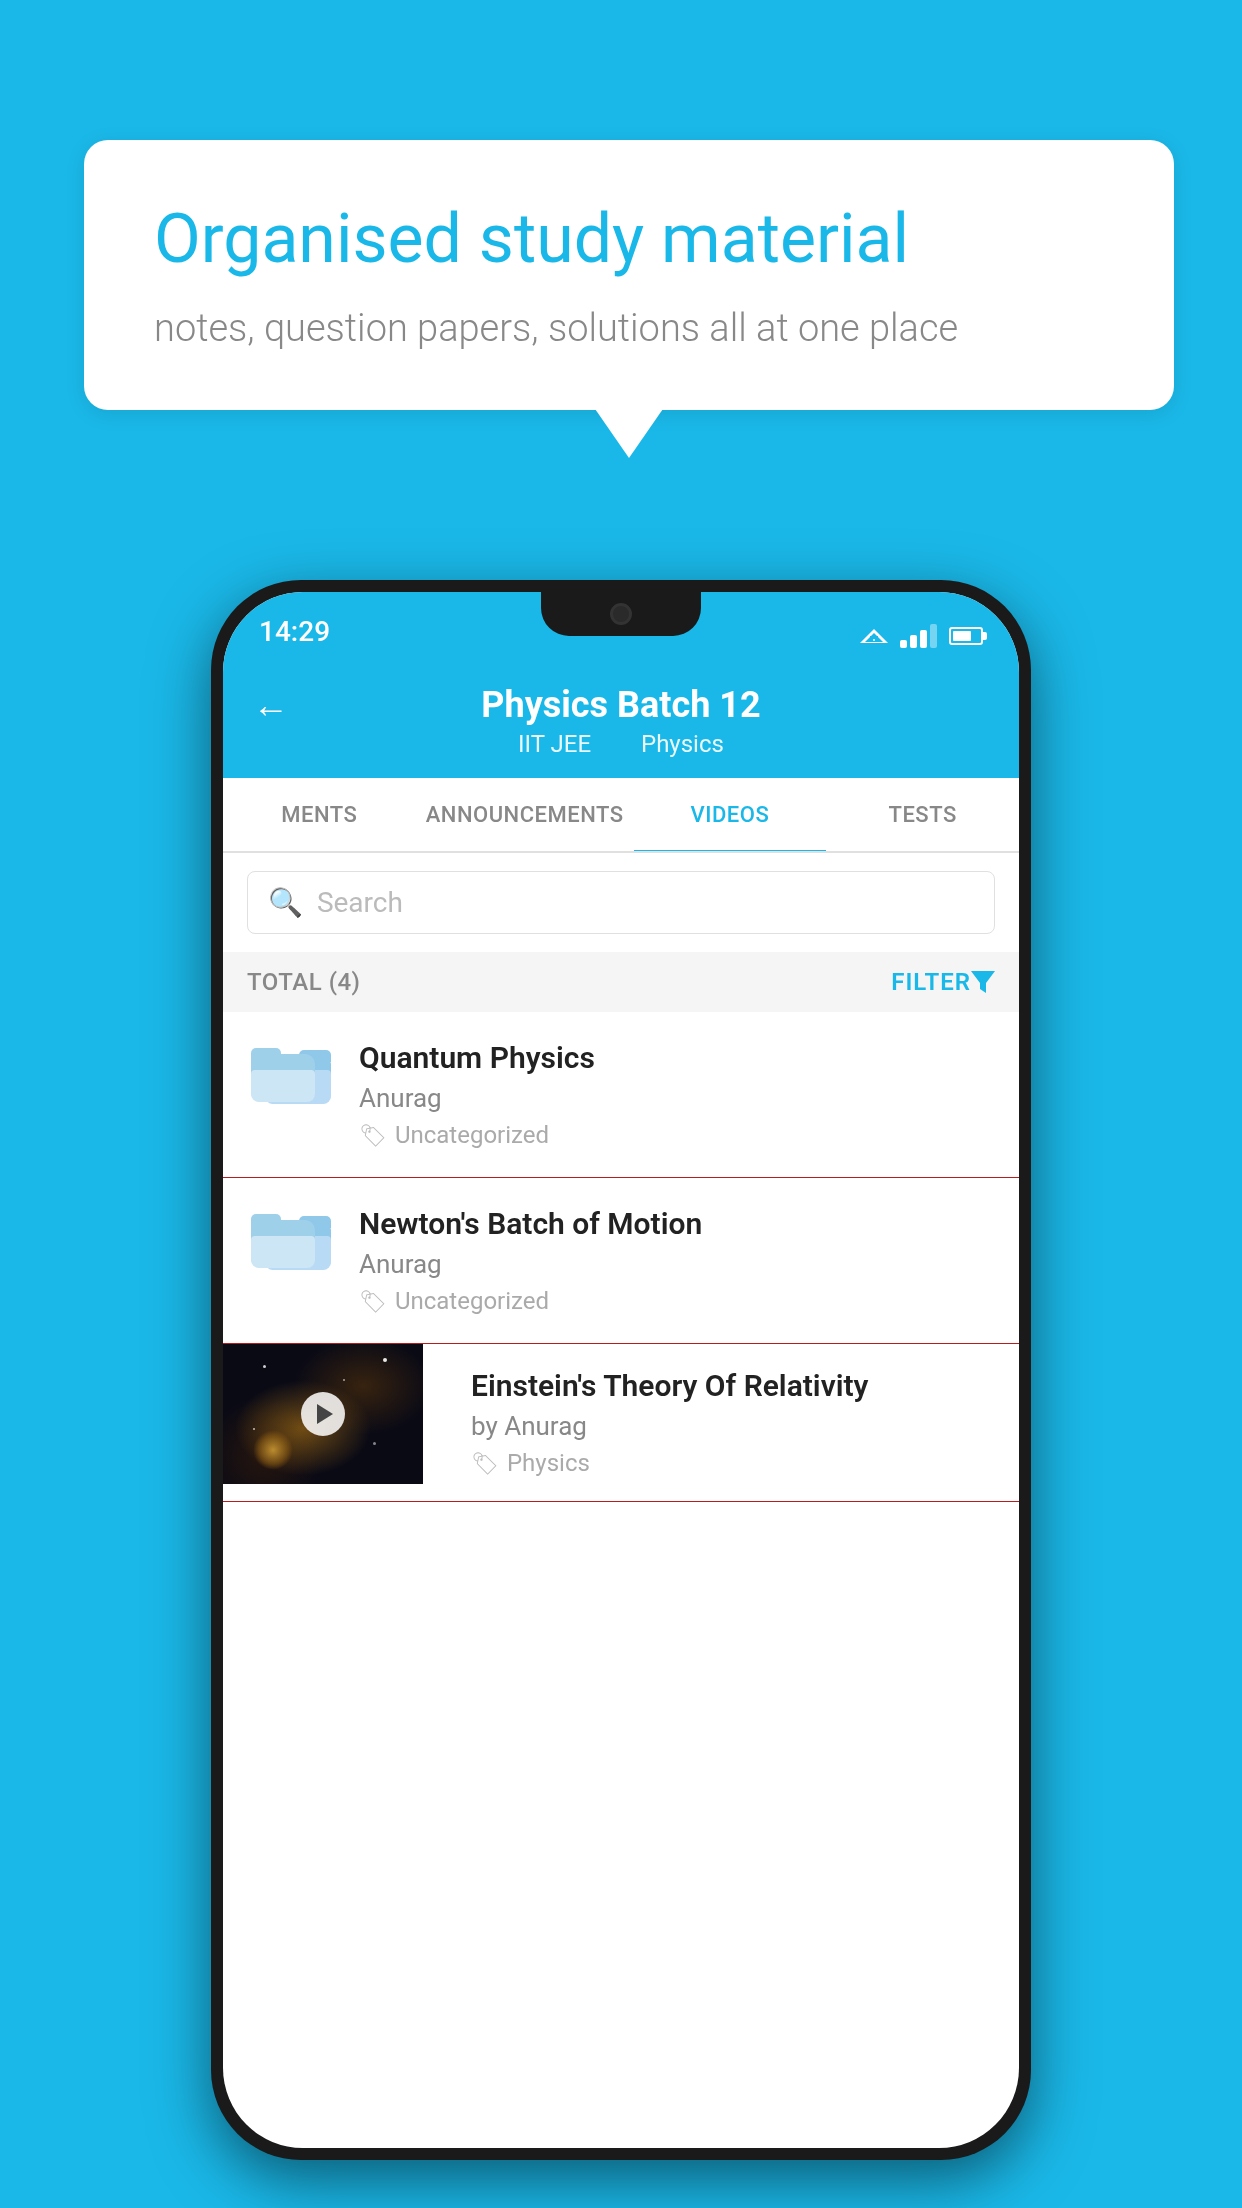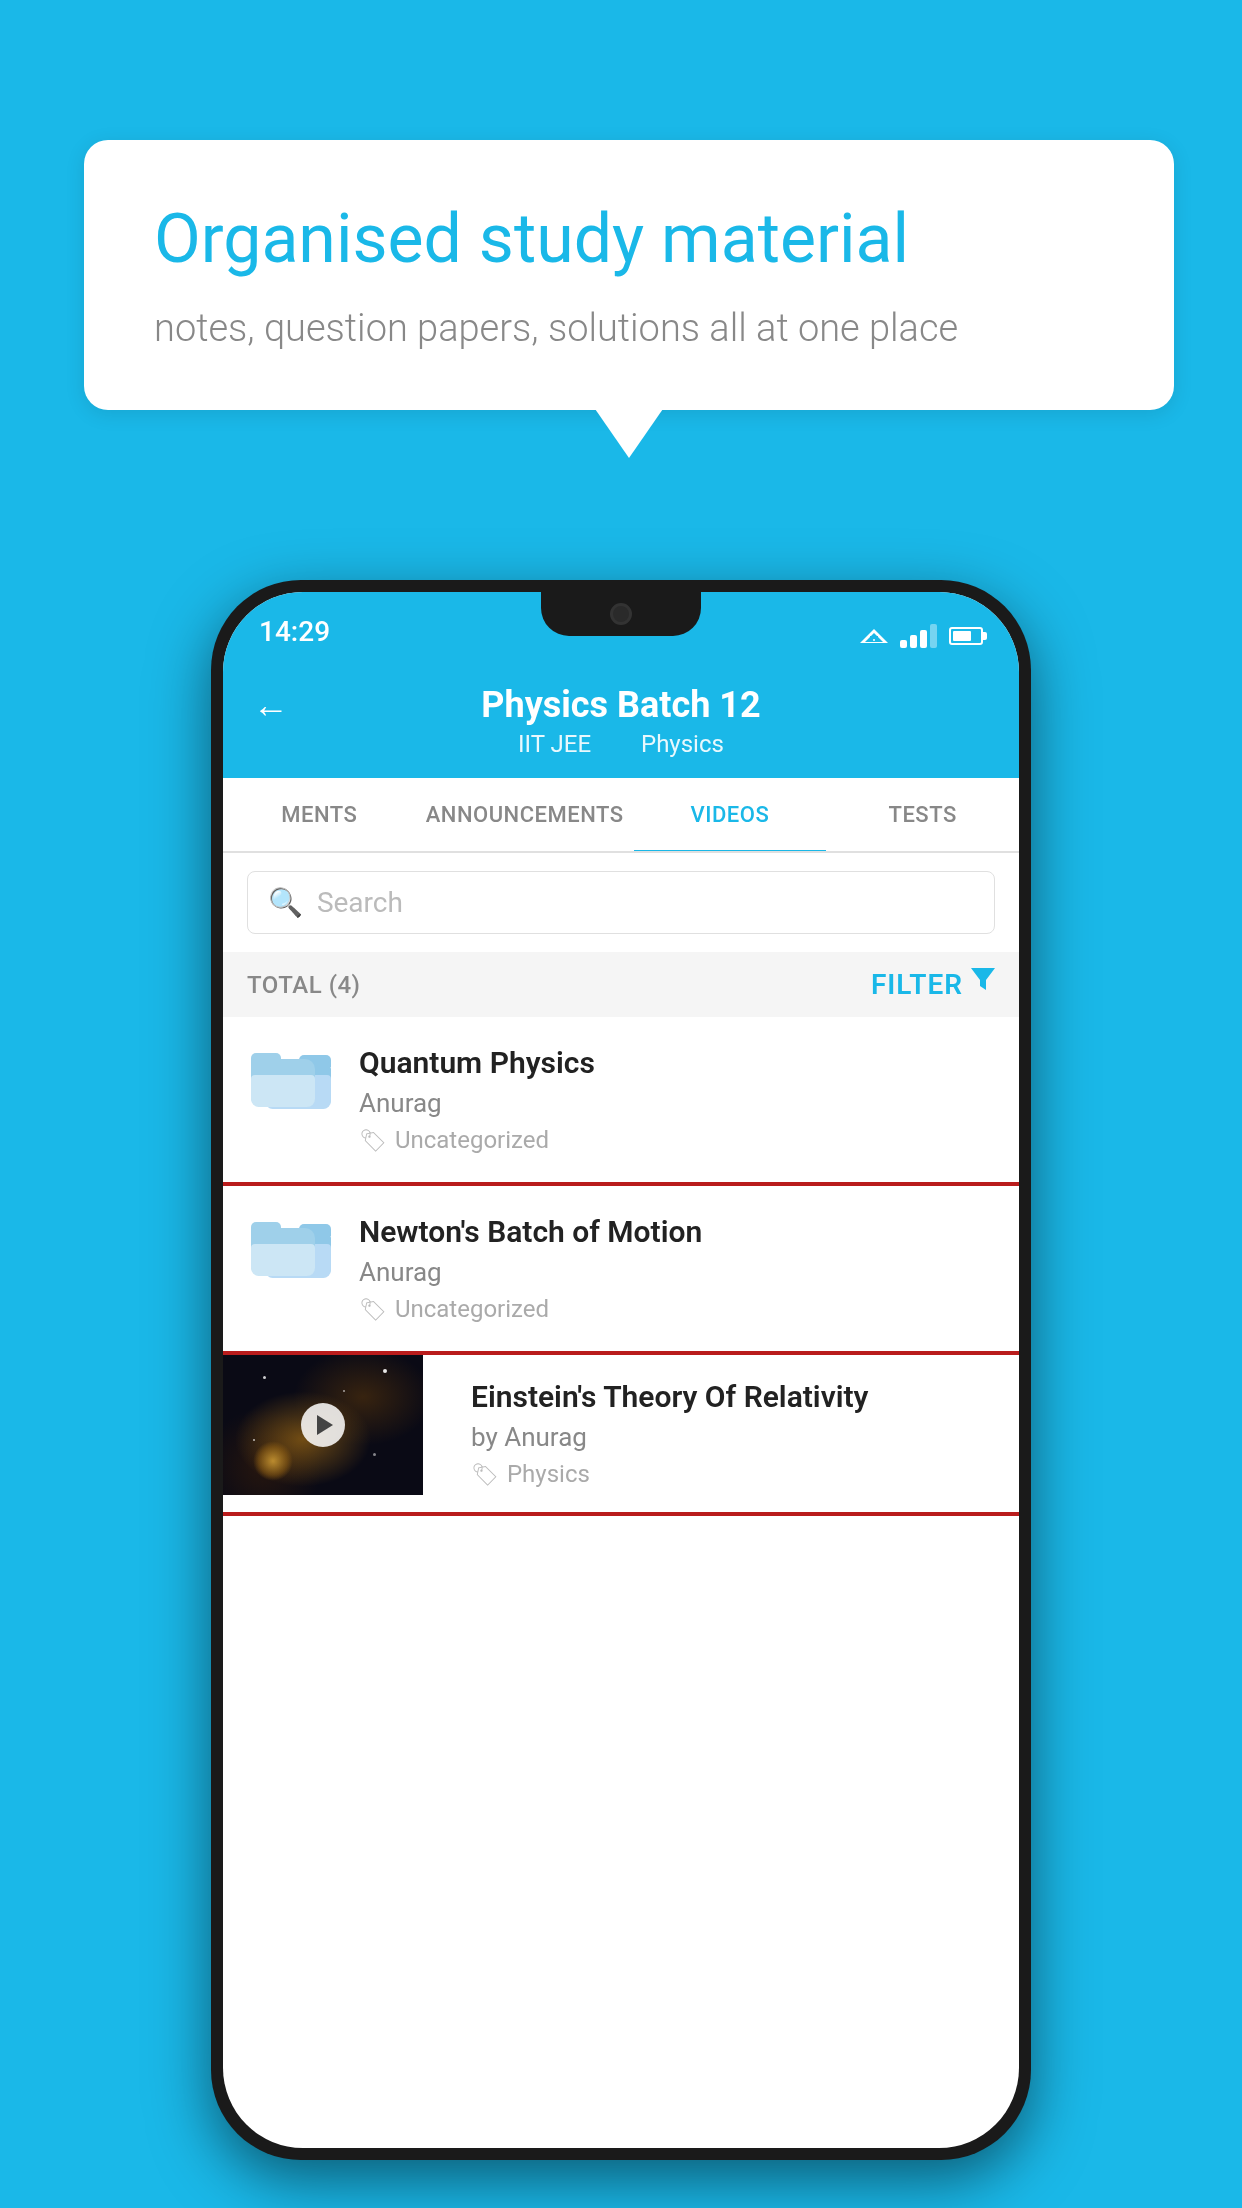--- a/index.html
+++ b/index.html
@@ -298,39 +298,39 @@
 
     .total-count {
       color: #888;
       font-size: 24px;
       font-weight: 500;
       letter-spacing: 0.5px;
     }
 
     .filter-btn {
       display: flex;
-      gap: 8px;
+      align-items: center;
       color: #1ab8e8;
-      font-size: 28px;
+      font-size: 24px;
       font-weight: 600;
       letter-spacing: 1px;
       cursor: pointer;
     }
 
     
     .video-list {
       background: white;
       flex: 1;
     }
 
     .video-item {
       display: flex;
       align-items: flex-start;
       padding: 28px 24px;
-      border-bottom: 4px solid #b91c1c;
+      border-bottom: 1px solid #b91c1c;
       gap: 24px;
       cursor: pointer;
     }
 
     .video-item-thumbnail {
       width: 120px;
       height: 100px;
       flex-shrink: 0;
       background: #222;
       border-radius: 6px;

